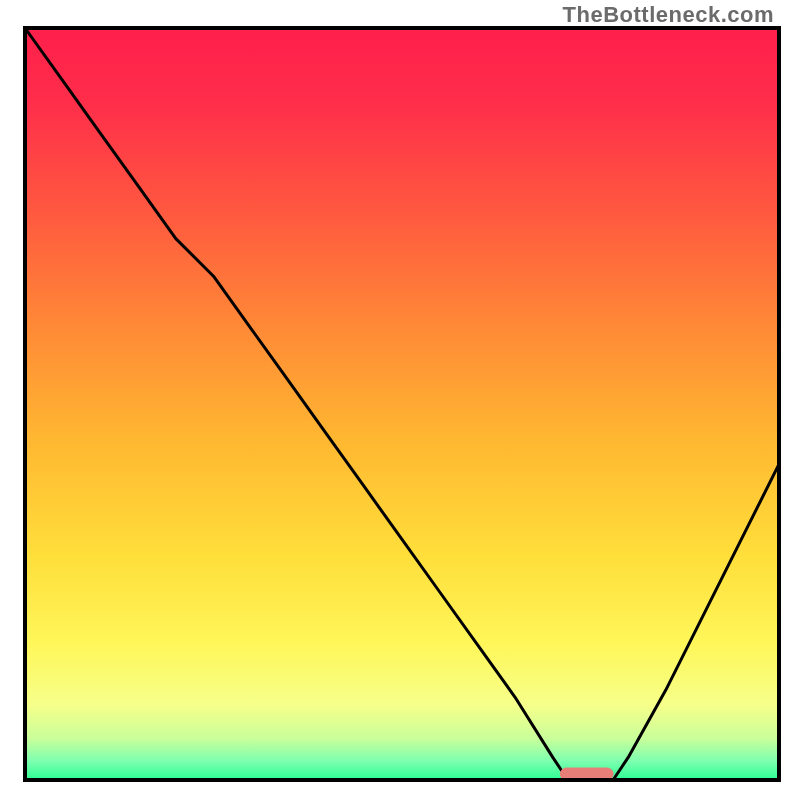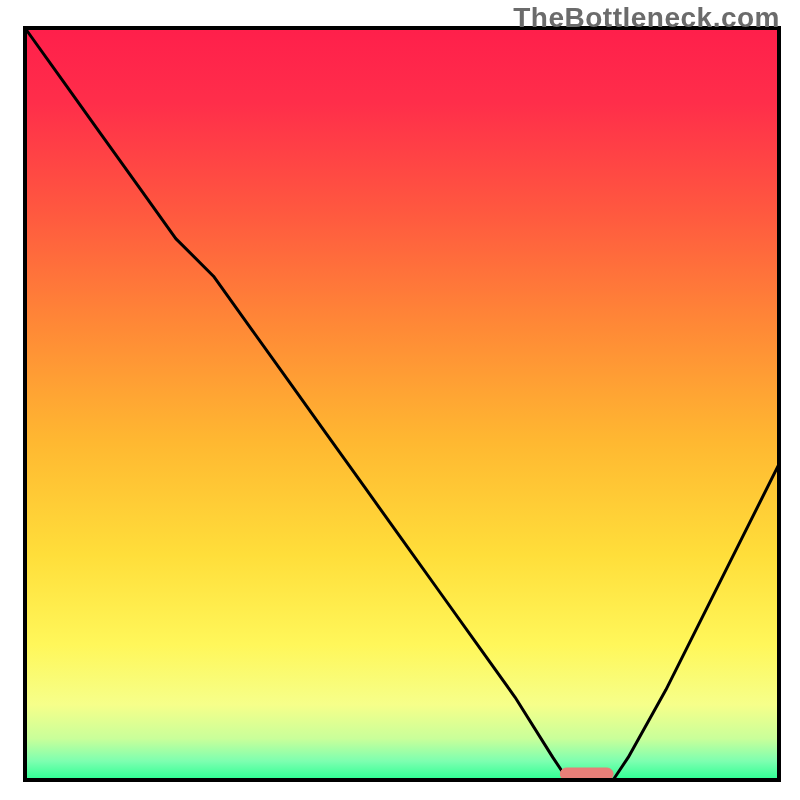--- a/index.html
+++ b/index.html
@@ -11,22 +11,22 @@
     font-family: Arial, Helvetica, sans-serif;
   }
   .container {
     position: relative;
     width: 800px;
     height: 800px;
   }
   .watermark {
     position: absolute;
     top: 2px;
-    right: 20px;
-    font-size: 28px;
+    right: 26px;
+    font-size: 22px;
     font-weight: 600;
     color: #6b6b6b;
     letter-spacing: 0.5px;
   }
   svg {
     display: block;
   }
 </style>
 </head>
 <body>

